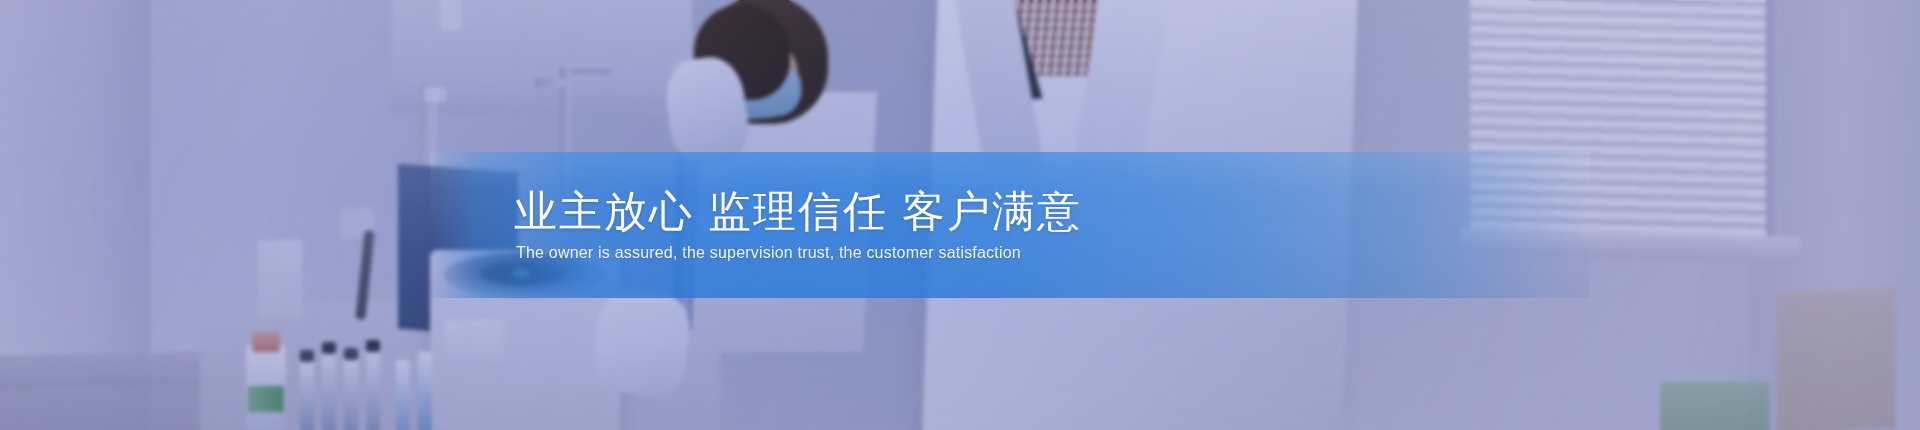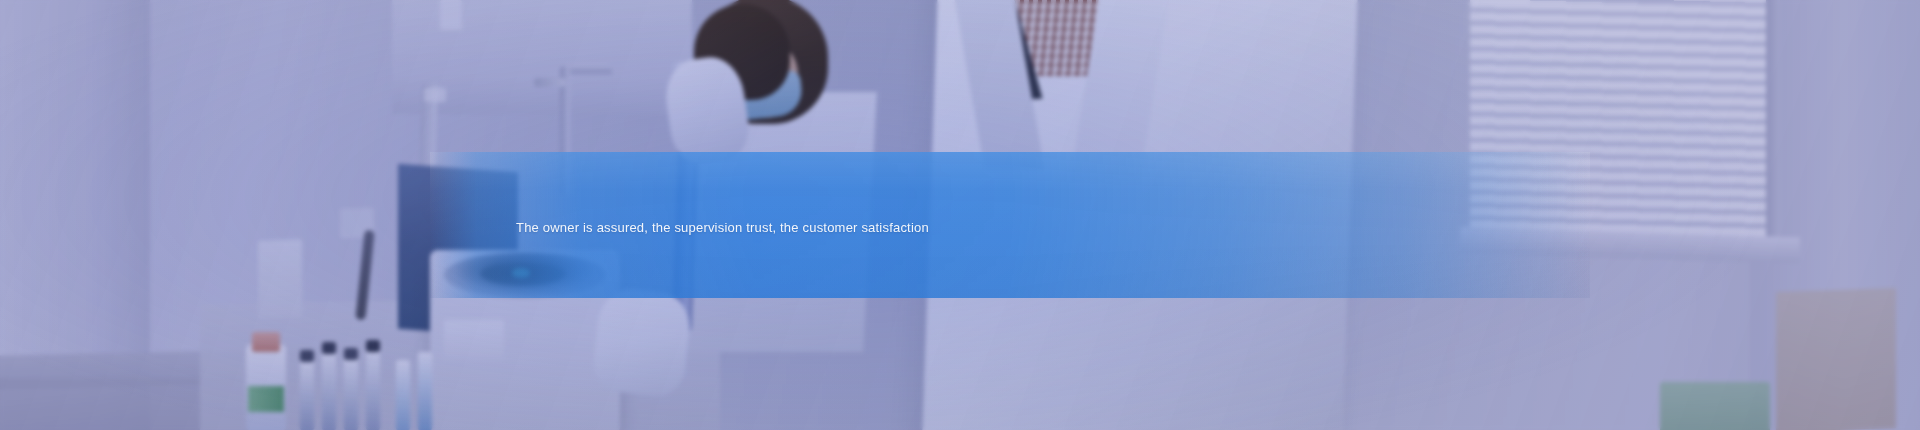--- a/index.html
+++ b/index.html
@@ -511,21 +511,21 @@
     line-height: 1.18;
     font-weight: 400;
     color: #ffffff;
     letter-spacing: 2px;
     white-space: nowrap;
     text-shadow: 0 1px 3px rgba(26,62,120,.30);
   }
   .subhead {
     margin: 7px 0 0 0;
     padding-left: 86px;
-    font-size: 13px;
+    font-size: 16px;
     line-height: 1.3;
     font-weight: 400;
     color: #f2f6fc;
     letter-spacing: .2px;
     white-space: nowrap;
     text-shadow: 0 1px 2px rgba(26,62,120,.28);
   }
 </style>
 </head>
 <body>
@@ -609,16 +609,17 @@
 
     <div class="soften"></div>
     <div class="wash"></div>
     <div class="wash2"></div>
   </div>
 
   <div class="band"></div>
   <div class="band-sheen"></div>
 
   <div class="copy">
+    <h1 class="headline">业主放心 监理信任  客户满意</h1>
     <p class="subhead">The owner is assured, the supervision trust, the customer satisfaction</p>
   </div>
 
 </div>
 
 </body></html>

